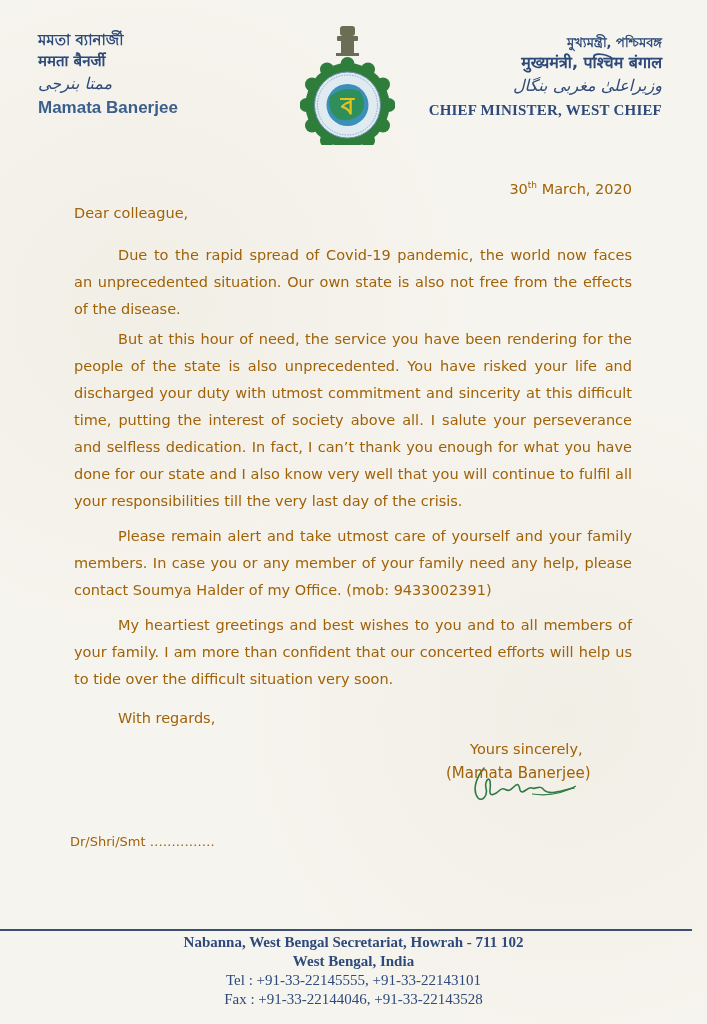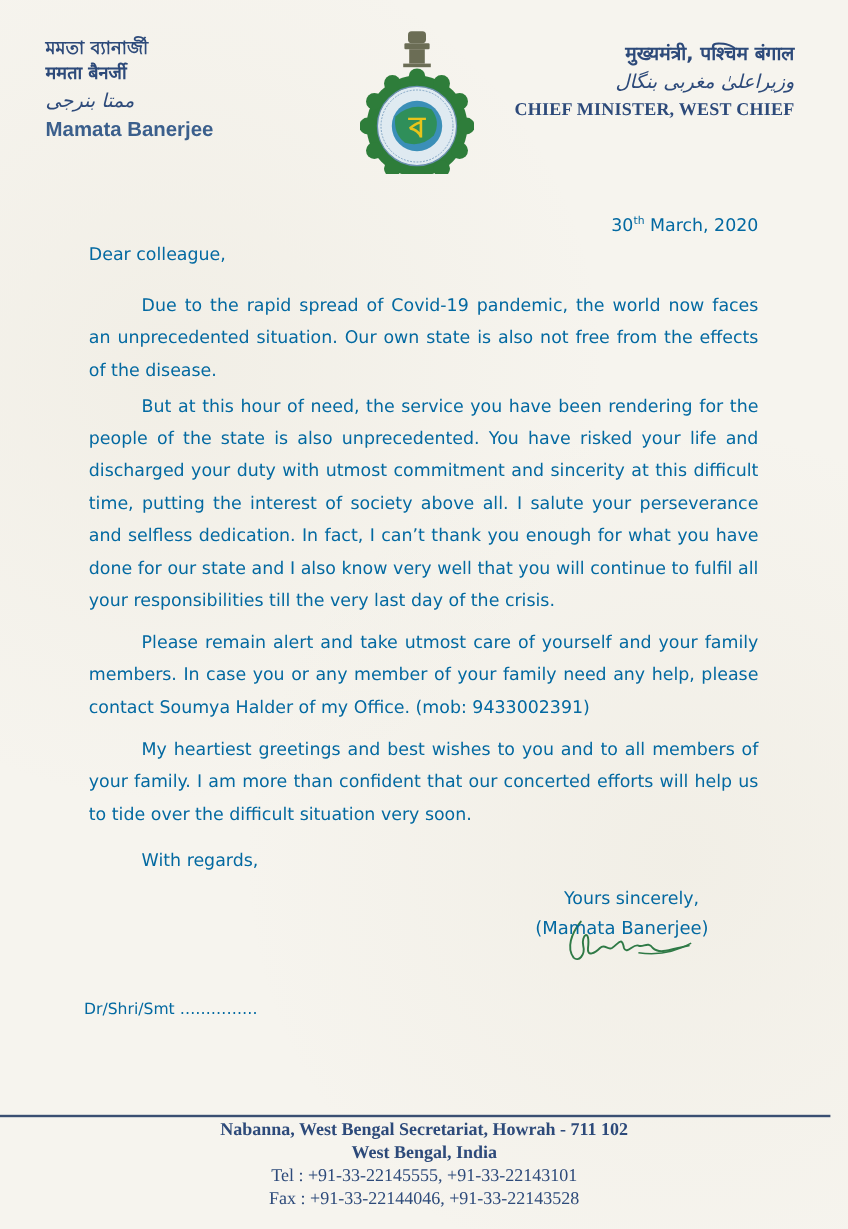--- a/index.html
+++ b/index.html
@@ -20,21 +20,21 @@
   .hdr-left .en { font-family:"Liberation Sans", sans-serif; font-weight:bold; font-size:17px; margin-top:2px; color:#3b5f8c; }
 
   .hdr-right { right:45px; top:34px; text-align:right; color:#2d4a7a; }
   .hdr-right .bn { font-size:13px; line-height:18px; font-weight:bold; }
   .hdr-right .hi { font-size:16px; line-height:22px; font-weight:bold; }
   .hdr-right .ur { font-size:16px; line-height:24px; font-style:italic; }
   .hdr-right .en { font-family:"Liberation Serif", serif; font-weight:bold; font-size:15px; margin-top:4px; letter-spacing:0.2px; }
 
   .emblem { left:300px; top:20px; width:95px; height:125px; }
 
-  .letter { font-family:"DejaVu Sans", sans-serif; font-size:14.5px; line-height:27px; color:#0369a1; }
+  .letter { font-family:"DejaVu Sans", sans-serif; font-size:14.5px; line-height:27px; color:#a16207; }
   .date { right:75px; top:172px; }
   .date sup { font-size:9px; }
   .salutation { left:74px; top:200px; }
   .para { left:74px; width:558px; text-align:justify; }
   .para .indent { display:inline-block; width:44px; }
   .p1 { top:242px; }
   .p2 { top:326px; }
   .p3 { top:523px; }
   .p4 { top:612px; }
   .regards { left:118px; top:705px; }
@@ -87,20 +87,21 @@
       <circle r="33" fill="#dfeaf1" stroke="#6a8fb0" stroke-width="1"></circle>
       <circle r="30" fill="none" stroke="#7aa0c0" stroke-width="0.8" stroke-dasharray="1.5 1.2"></circle>
       <circle r="21" fill="#3b8fb8"></circle>
       <path d="M-18,-8 Q-5,-20 12,-14 Q20,-4 14,8 Q4,18 -10,14 Q-20,6 -18,-8Z" fill="#2f8f5a"></path>
       <text x="0" y="9" text-anchor="middle" font-size="24" font-weight="bold" fill="#e8c41a" font-family="DejaVu Sans, sans-serif">ব</text>
     </g>
   </svg>
 </div>
 
 <div class="abs hdr-right">
+  <div class="bn">মুখ্যমন্ত্রী, পশ্চিমবঙ্গ</div>
   <div class="hi">मुख्यमंत्री, पश्चिम बंगाल</div>
   <div class="ur">وزیراعلیٰ مغربی بنگال</div>
   <div class="en">CHIEF MINISTER, WEST CHIEF</div>
 </div>
 
 <div class="abs letter date"><span>30</span><sup>th</sup><span> March, 2020</span></div>
 
 <div class="abs letter salutation">Dear colleague,</div>
 
 <div class="abs letter para p1"><span class="indent"></span><span>Due to the rapid spread of Covid-19 pandemic, the world now faces an unprecedented situation. Our own state is also not free from the effects of the disease.</span></div>

